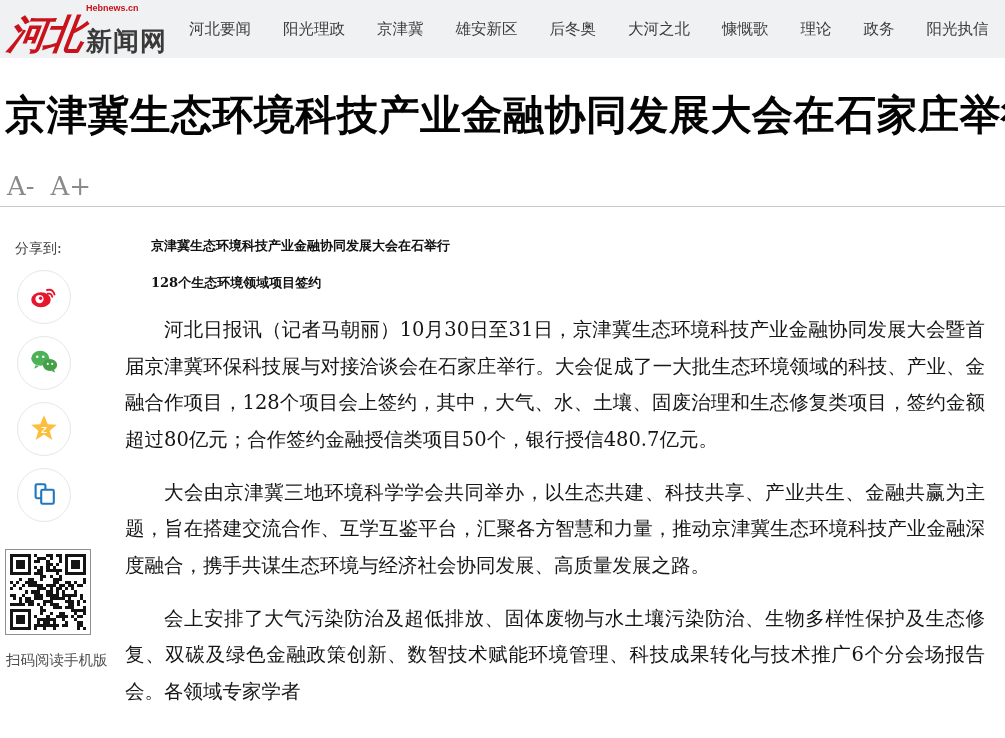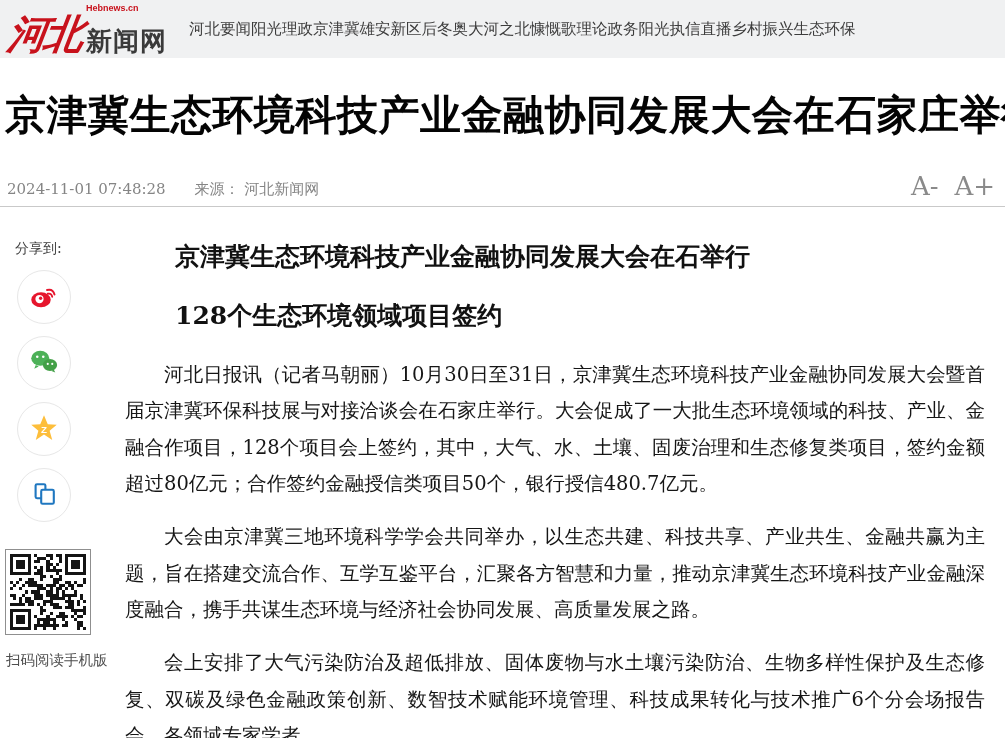--- a/index.html
+++ b/index.html
@@ -18,21 +18,21 @@
   .logo { display:flex; align-items:flex-end; margin-left:8px; cursor:pointer; flex-shrink:0; }
   .logo-calligraphy {
     font-family:"DejaVu Serif",serif; font-style:italic; font-weight:bold;
     font-size:40px; line-height:40px; color:#c8121c; transform:skewX(-8deg);
     letter-spacing:-4px; padding-right:6px;
   }
   .logo-right { display:flex; flex-direction:column; line-height:1; }
   .logo-domain { font-family:"Liberation Sans",sans-serif; font-size:9px; font-weight:bold; color:#c8121c; margin-bottom:15px; }
   .logo-suffix { font-family:"Liberation Sans",sans-serif; font-size:26px; font-weight:bold; color:#3a3a3a; letter-spacing:1px; }
   .topnav {
-    display:flex; align-items:flex-end; gap:0;
+    display:flex; align-items:flex-end; gap:32px;
     margin-left:22px; white-space:nowrap; overflow:hidden; flex:1;
     font-family:"Liberation Sans",sans-serif;
   }
   .topnav a { font-size:15.5px; color:#3c3c3c; text-decoration:none; cursor:pointer; }
 
   
   .breadcrumb {
     margin:24px 0 0 7px; font-size:15px; color:#a9a9a9; cursor:pointer;
   }
 
@@ -69,21 +69,21 @@
   }
   .qr-box {
     margin:15px 0 0 5px; width:86px; height:86px;
     border:1px solid #8f8f8f; background:#fff; padding:4px;
   }
   .qr-box svg { width:100%; height:100%; display:block; }
   .qr-caption { margin:16px 0 0 6px; font-size:14.5px; color:#4f4f4f; white-space:nowrap; }
 
   .body-col { flex:1; padding:27px 20px 0 0; }
   .body-col .subhead {
-    font-size:25px; font-weight:bold; color:#111;
+    font-size:13px; font-weight:bold; color:#111;
     text-indent:2em; line-height:1.85; margin-bottom:13px;
   }
   .body-col .subhead.second { margin-bottom:17px; }
   .body-col p.para {
     font-size:19.5px; color:#161616; line-height:1.88;
     text-align:justify; text-indent:2em; margin-bottom:16px;
   }
 </style>
 </head>
 <body>
@@ -113,25 +113,20 @@
         <a>直播</a>
         <a>乡村振兴</a>
         <a>生态环保</a>
       </nav>
   </header>
 
 
   <h1 class="title">京津冀生态环境科技产业金融协同发展大会在石家庄举行</h1>
 
   <div class="meta-row">
-    <div class="meta">
-      <span>2024-11-01 07:48:28</span>
-      <span class="src-label">来源：</span>
-      <span>河北新闻网</span>
-    </div>
     <div class="font-controls">
       <button>A-</button>
       <button>A+</button>
     </div>
   </div>
   <hr class="divider">
 
   <div class="content">
 
     <aside class="share-col">

